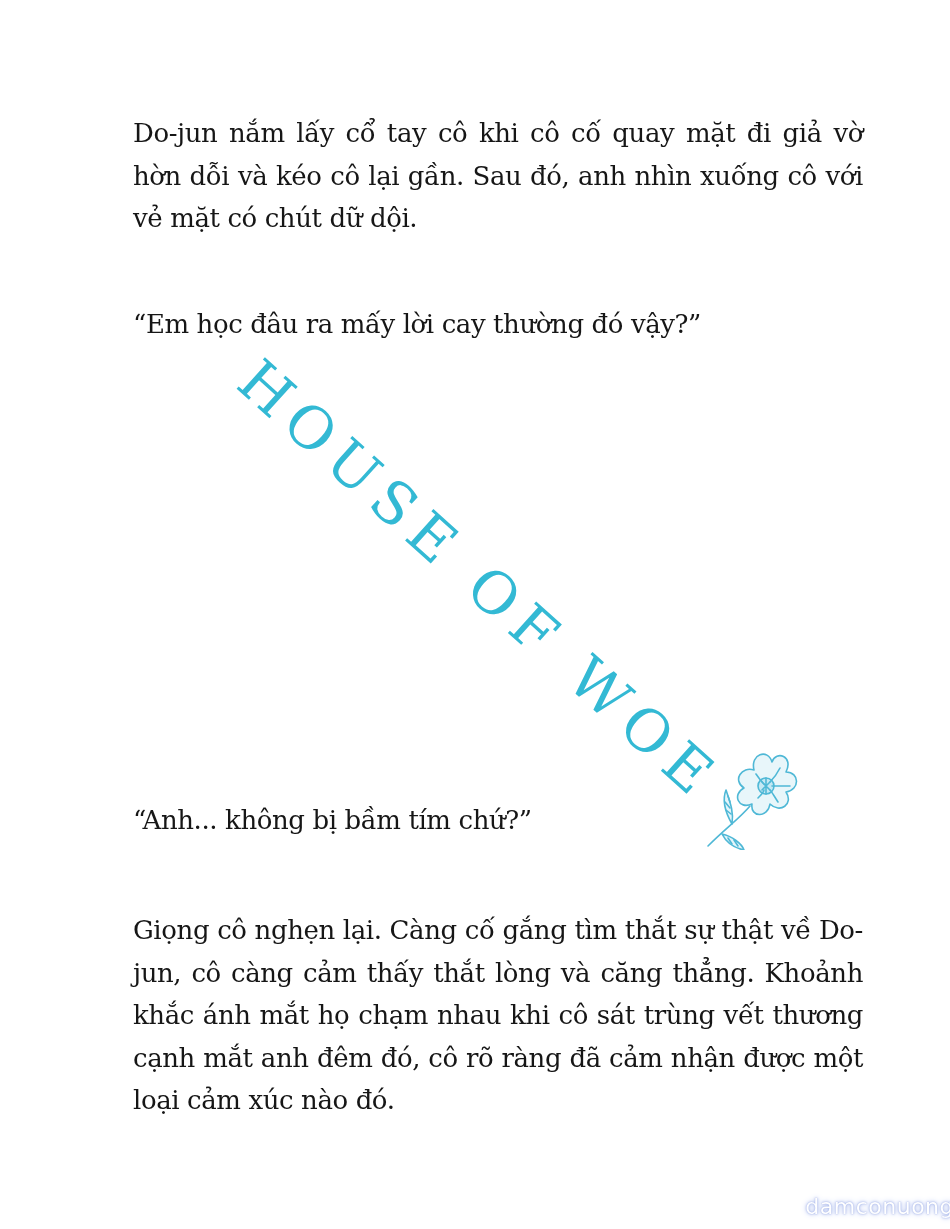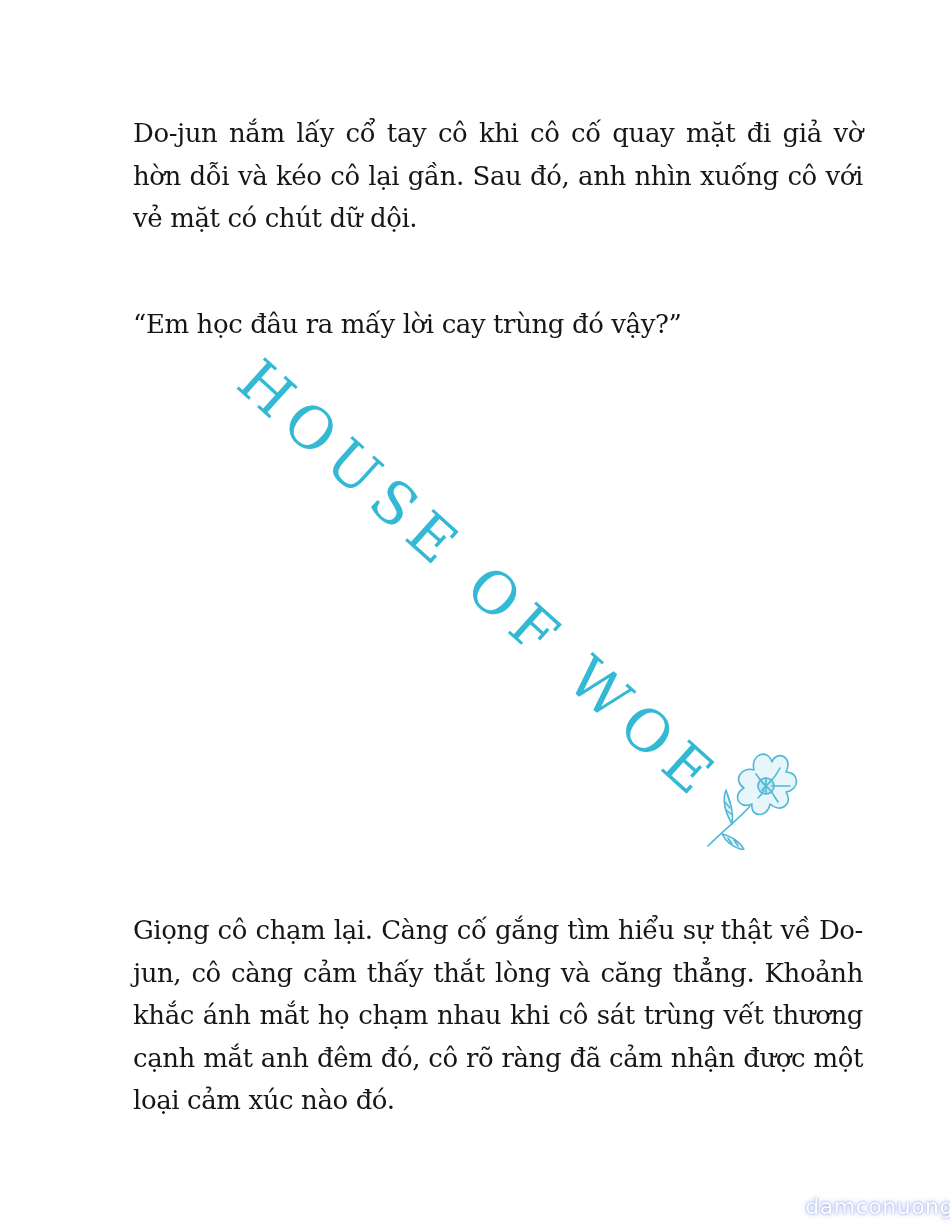--- a/index.html
+++ b/index.html
@@ -72,22 +72,23 @@
     z-index: 3;
   }
   .text-layer { position: absolute; left: 0; top: 0; width: 950px; height: 1229px; z-index: 1; }
 </style>
 </head>
 <body>
 
 <div class="page">
   <div class="text-layer">
     <p class="para" style="top:112px;">Do-jun nắm lấy cổ tay cô khi cô cố quay mặt đi giả vờ hờn dỗi và kéo cô lại gần. Sau đó, anh nhìn xuống cô với vẻ mặt có chút dữ dội.</p>
-    <p class="para" style="top:303px;">“Em học đâu ra mấy lời cay trùng đó vậy?”</p>
-    <p class="para" style="top:909px;">Giọng cô chạm lại. Càng cố gắng tìm hiểu sự thật về Do-jun, cô càng cảm thấy thắt lòng và căng thẳng. Khoảnh khắc ánh mắt họ chạm nhau khi cô sát trùng vết thương cạnh mắt anh đêm đó, cô rõ ràng đã cảm nhận được một loại cảm xúc nào đó.</p>
+    <p class="para" style="top:303px;">“Em học đâu ra mấy lời cay thường đó vậy?”</p>
+    <p class="para" style="top:799px;">“Anh... không bị bầm tím chứ?”</p>
+    <p class="para" style="top:909px;">Giọng cô nghẹn lại. Càng cố gắng tìm thắt sự thật về Do-jun, cô càng cảm thấy thắt lòng và căng thẳng. Khoảnh khắc ánh mắt họ chạm nhau khi cô sát trùng vết thương cạnh mắt anh đêm đó, cô rõ ràng đã cảm nhận được một loại cảm xúc nào đó.</p>
   </div>
 
   <div class="watermark">HOUSE OF WOE</div>
 
   <svg class="flower" viewBox="0 0 110 110" xmlns="http://www.w3.org/2000/svg">
     <g fill="none" stroke="#4fb8d6" stroke-width="1.6" stroke-linecap="round" stroke-linejoin="round">
 
       <path d="M62 30 C58 14, 76 8, 80 22 C84 10, 102 16, 94 32 C108 32, 108 50, 94 52 C102 64, 88 74, 78 64 C76 78, 58 78, 60 64 C46 70, 40 54, 52 48 C40 40, 50 26, 62 30 Z" fill="#d8f0f7" fill-opacity="0.6"></path>
       <circle cx="74" cy="46" r="8" fill="#b6e3ef" fill-opacity="0.7"></circle>
       <path d="M70 42 L78 50 M78 42 L70 50 M74 38 L74 54"></path>

